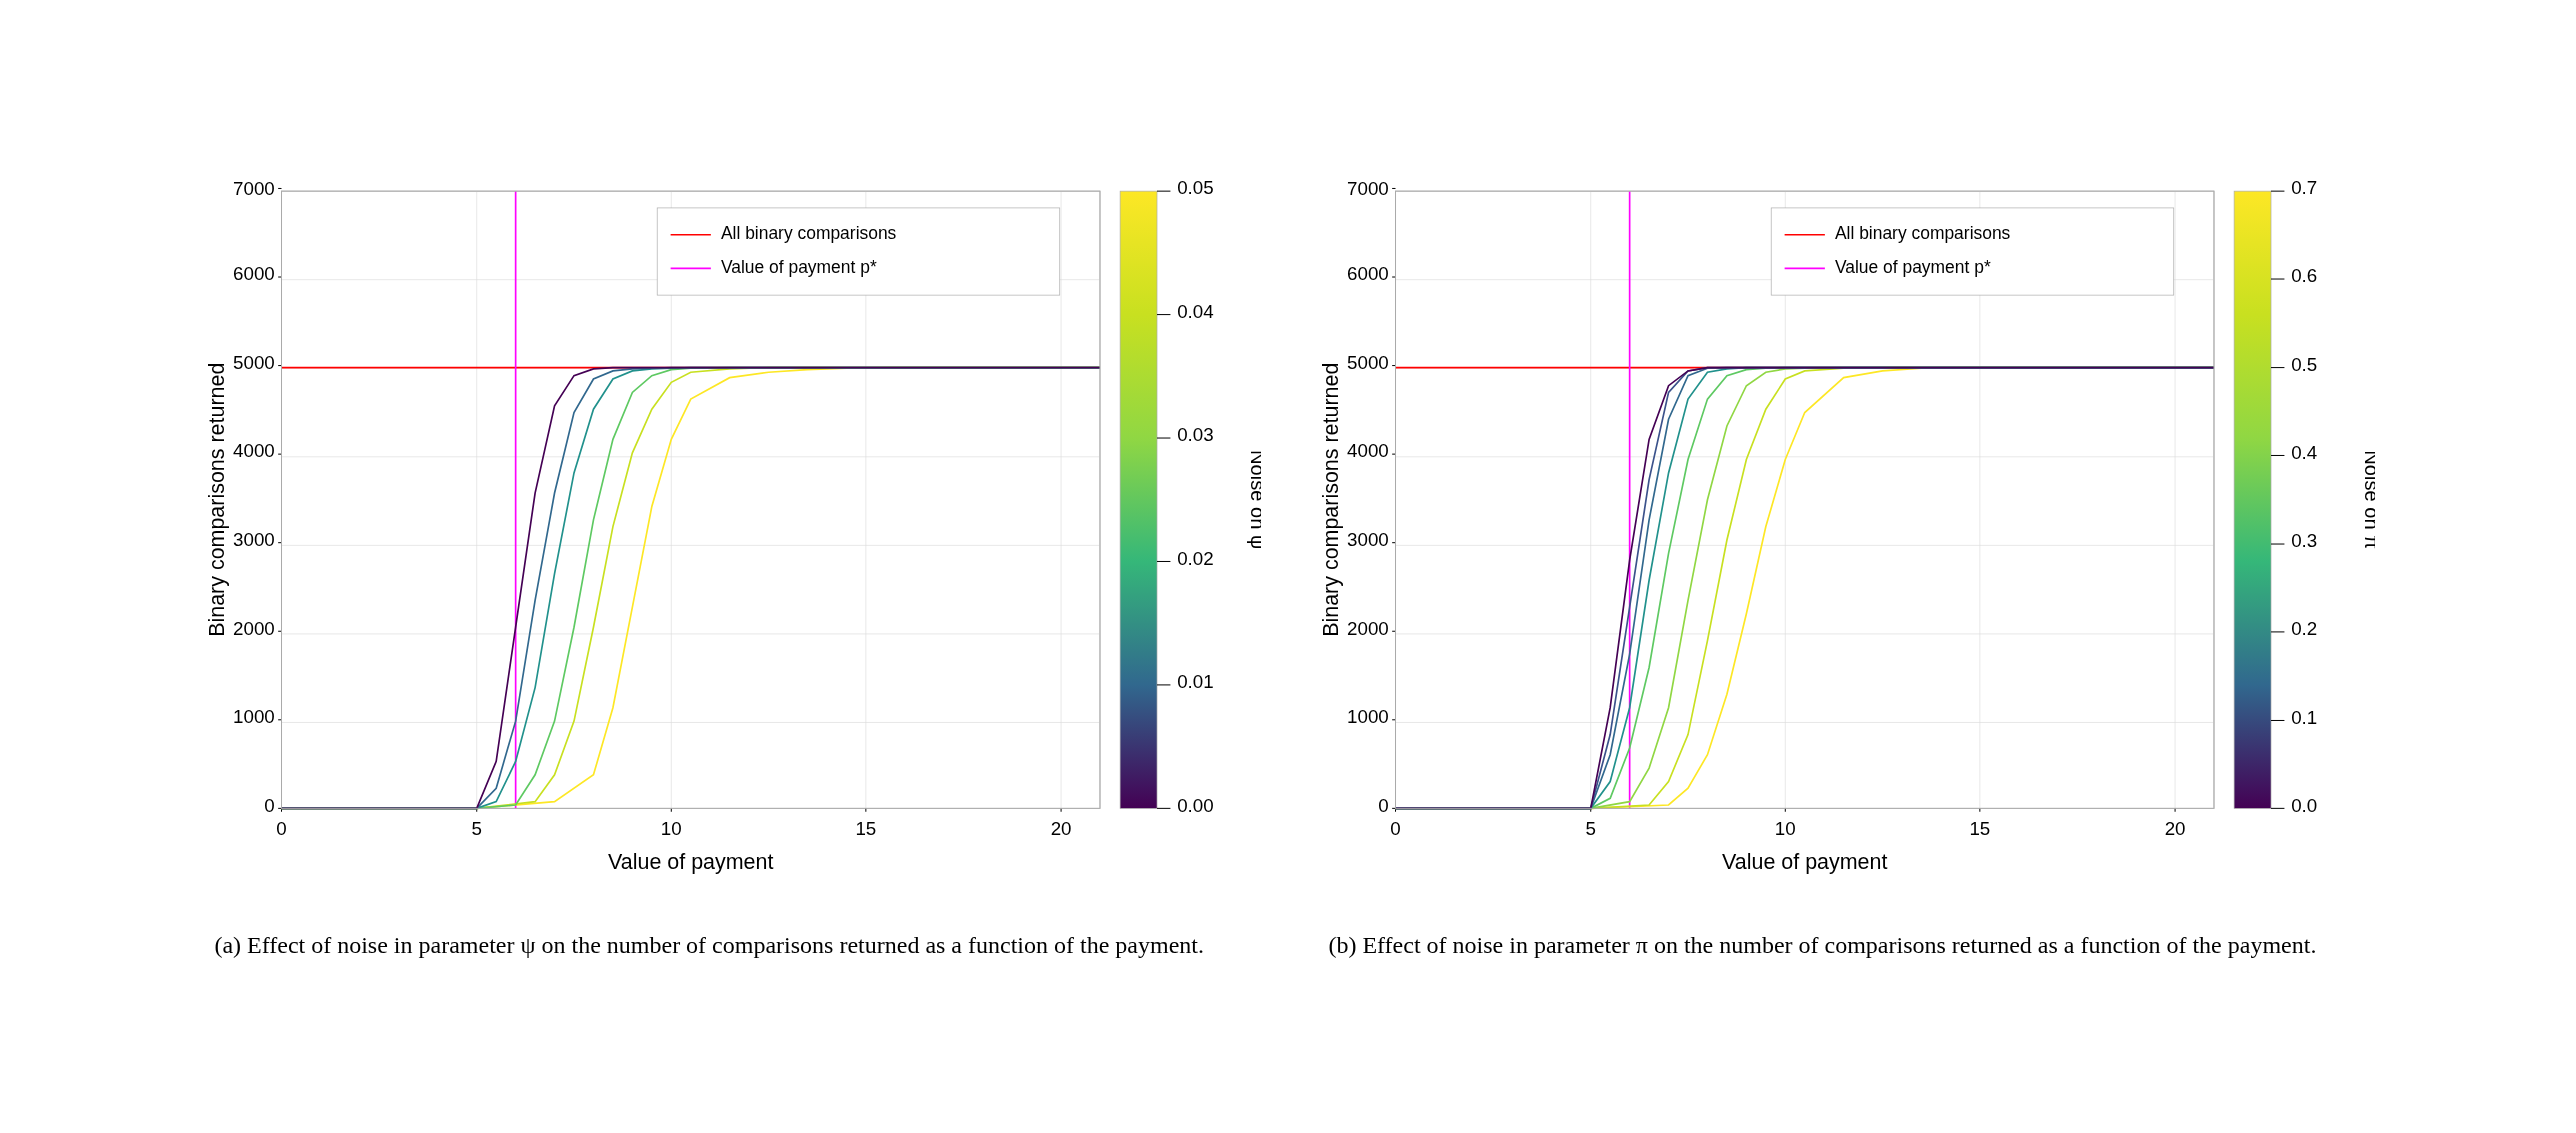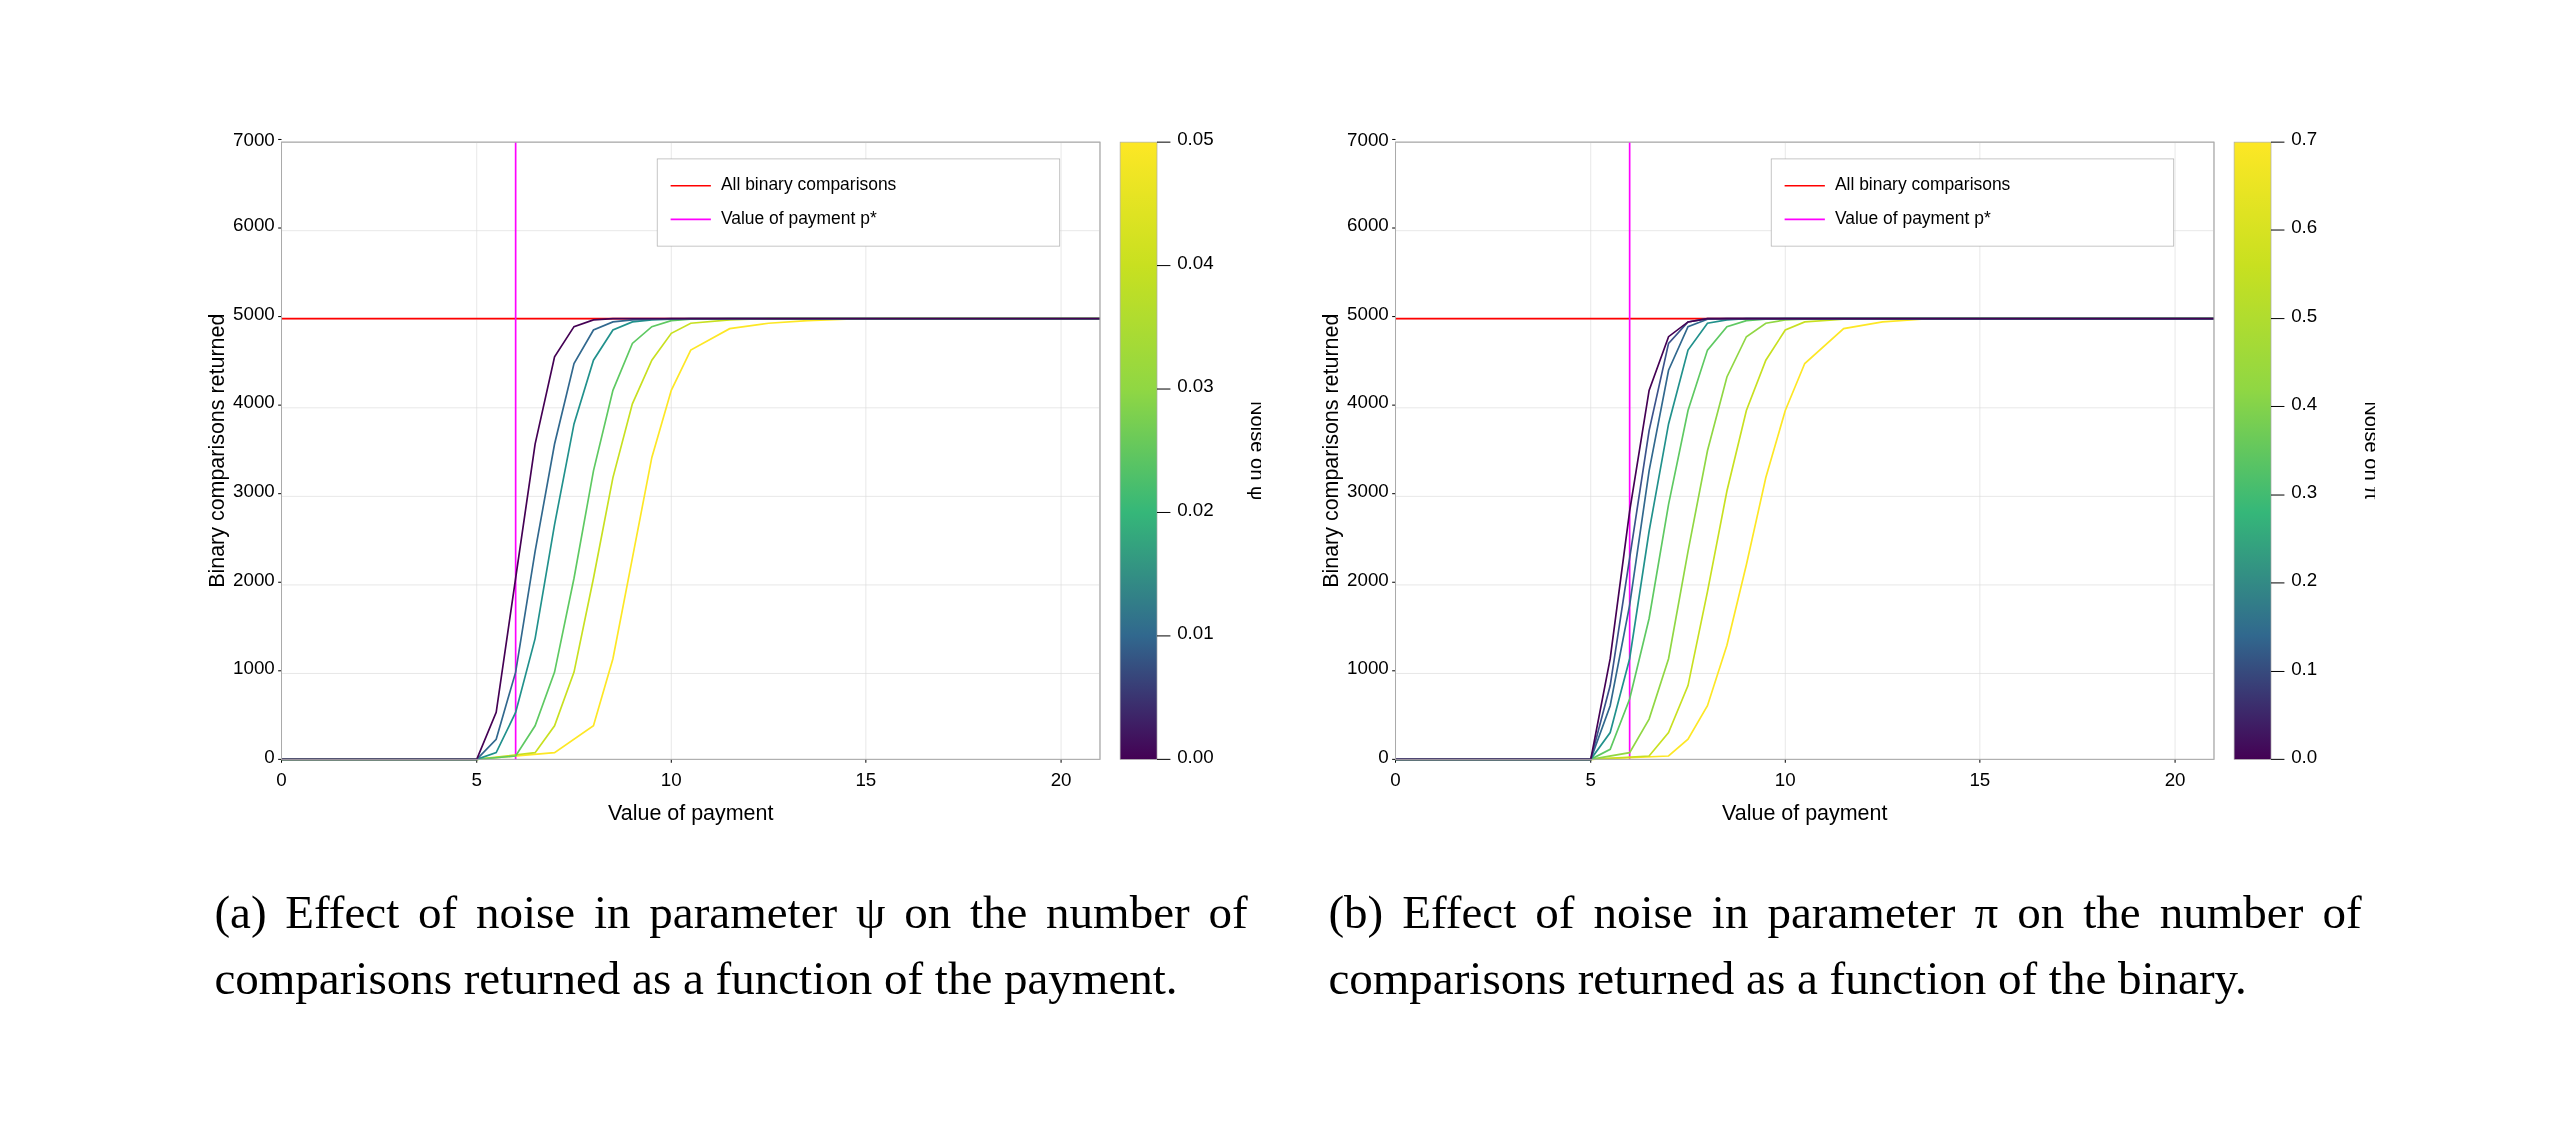--- a/index.html
+++ b/index.html
@@ -26,21 +26,21 @@
       flex-direction: column;
       align-items: center;
     }
     .chart-wrapper {
       position: relative;
       width: 1060px;
       height: 738px;
     }
     .caption {
       width: 1060px;
-      font-size: 47px;
+      font-size: 24px;
       text-align: justify;
       line-height: 1.4;
       margin-top: 20px;
       padding: 0 13.4px;
     }
     svg text {
       font-family: Arial, sans-serif;
     }
   </style>
 </head>
@@ -268,16 +268,16 @@
 
         <line x1="700" y1="95" x2="760" y2="95" stroke="red" stroke-width="2.5"></line>
         <text x="775" y="102" font-size="26" font-family="Arial">All binary comparisons</text>
 
         <line x1="700" y1="145" x2="760" y2="145" stroke="magenta" stroke-width="2.5"></line>
         <text x="775" y="152" font-size="26" font-family="Arial">Value of payment p*</text>
 
         <rect x="120" y="30" width="1220" height="920" fill="none" stroke="#aaaaaa" stroke-width="1.5"></rect>
       </svg>
     </div>
-    <div class="caption">(b)  Effect of noise in parameter π on the number of comparisons returned as a function of the binary.</div>
+    <div class="caption">(b)  Effect of noise in parameter π on the number of comparisons returned as a function of the payment.</div>
   </div>
 </div>
 
 
 </body></html>

